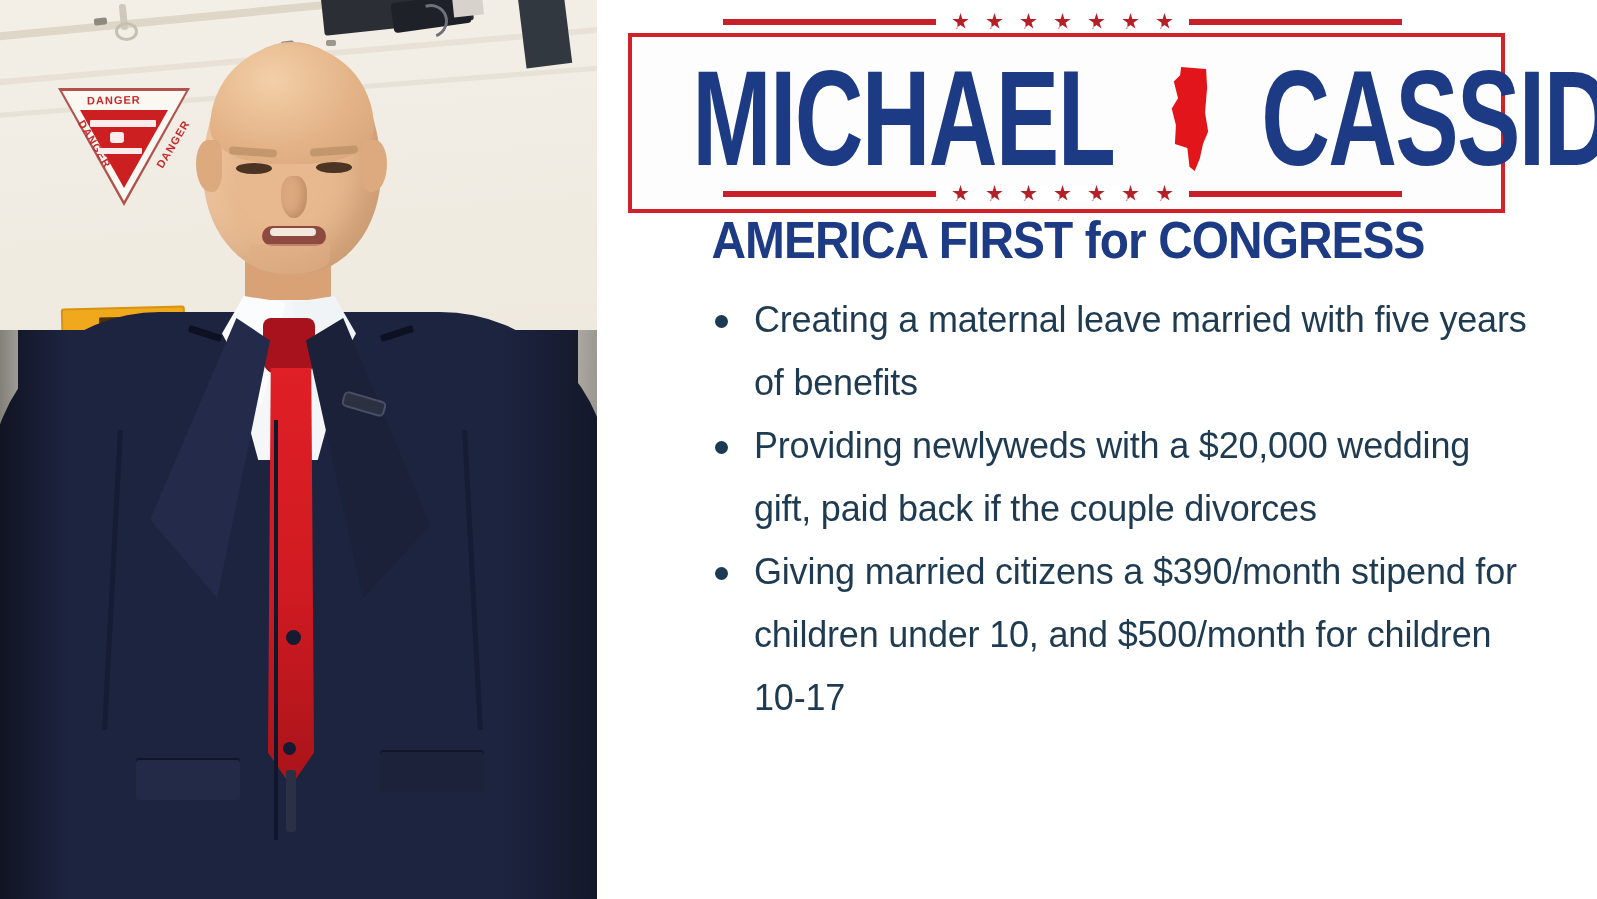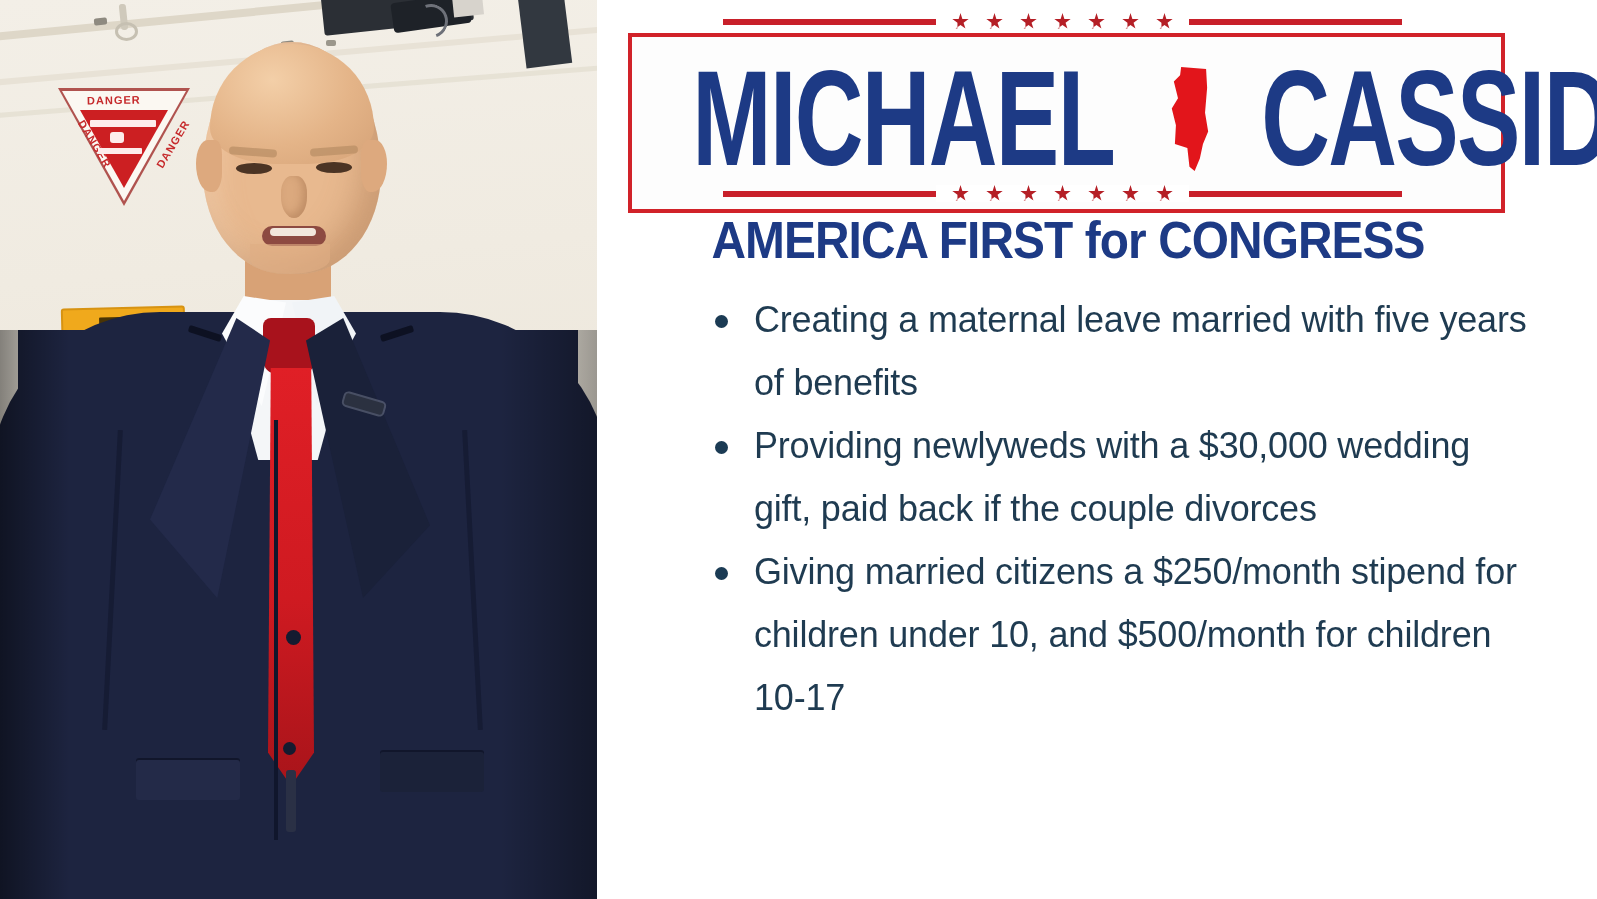--- a/index.html
+++ b/index.html
@@ -297,18 +297,18 @@
           <span class="star"></span>
         </div>
         <div class="srline srl-right"></div>
       </div>
 
       <div class="tagline">AMERICA FIRST for CONGRESS</div>
     </div>
 
     <ul class="bullets">
       <li class="bullet">Creating a maternal leave married with five years of benefits</li>
-      <li class="bullet">Providing newlyweds with a $30,000 wedding gift, paid back if the couple divorces</li>
-      <li class="bullet">Giving married citizens a $250/month stipend for children under 10, and $500/month for children 10-17</li>
+      <li class="bullet">Providing newlyweds with a $20,000 wedding gift, paid back if the couple divorces</li>
+      <li class="bullet">Giving married citizens a $390/month stipend for children under 10, and $500/month for children 10-17</li>
     </ul>
 
   </div>
 </div>
 
 </body></html>

